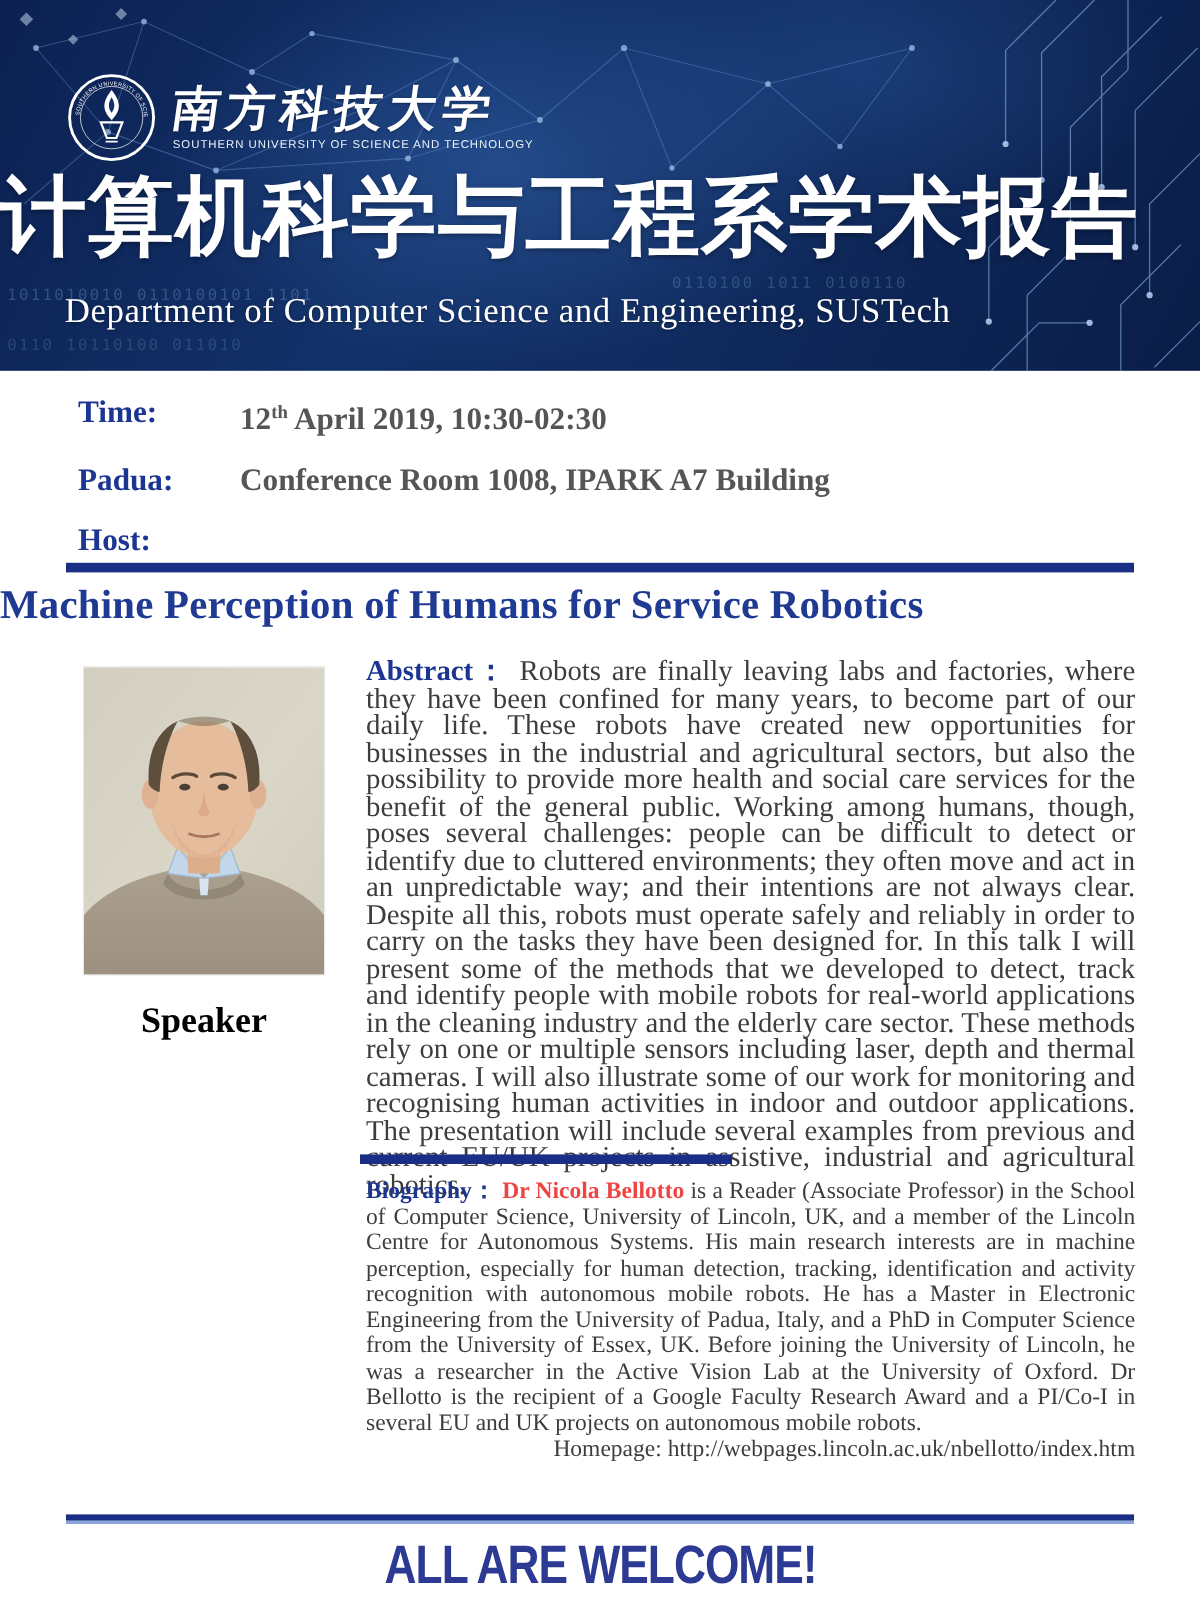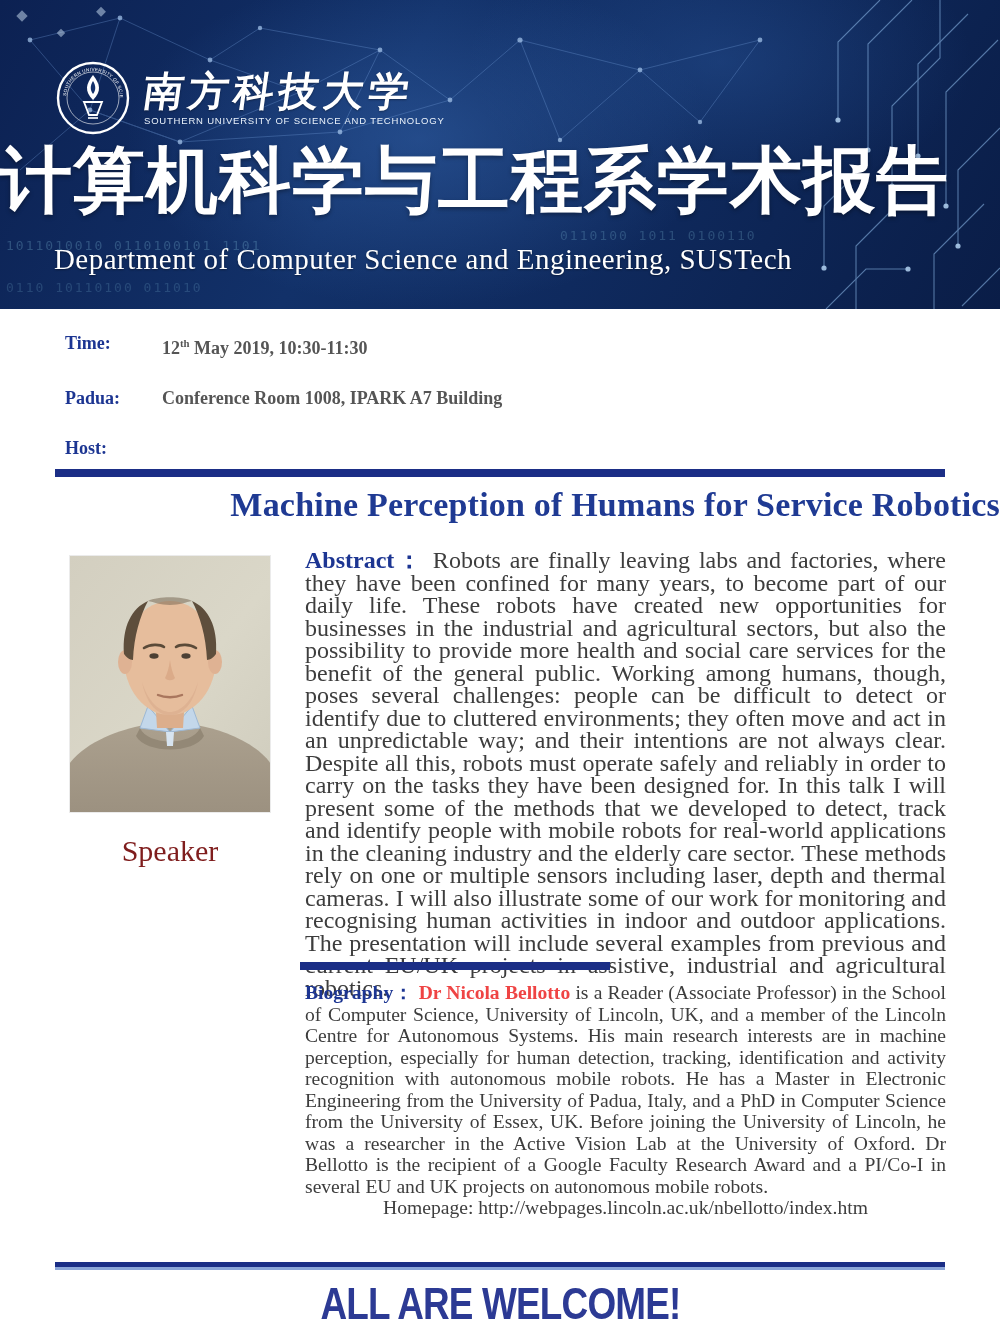--- a/index.html
+++ b/index.html
@@ -43,57 +43,57 @@
   }
   .hero-subtitle {
     position:absolute; left:0; top:243px; width:846px;
     text-align:center; color:#ffffff;
     font-size:29px; font-weight:400; letter-spacing:.5px;
     text-shadow:0 1px 2px rgba(0,0,0,.4);
   }
 
   
   .details { position:absolute; left:65px; top:328px; }
-  .detail-row { display:flex; margin-bottom:19px; font-size:18px; font-weight:700; line-height:31px; }
+  .detail-row { display:flex; margin-bottom:19px; font-size:26px; font-weight:700; line-height:31px;gap:38px; }
   .detail-label { width:97px; color:#1c3592; }
   .detail-value { color:#555555; }
   .detail-value sup { font-size:60%; vertical-align:super; font-weight:700; }
 
   
   .rule { position:absolute; background:#1b2e86; }
   .rule-top    { left:55px;  top:469px;  width:890px; height:8px; }
   .rule-bio    { left:300px; top:962px;  width:310px; height:8px; }
   .rule-footer { left:55px;  top:1262px; width:890px; height:8px; border-bottom:3px solid #8ca6d8; }
 
   
   .talk-title {
-    position:absolute; left:0; top:486px; width:1000px; text-align:right;
+    position:absolute; left:0; top:486px; width:1000px; text-align:left;
     color:#1f3a93; font-size:34px; font-weight:700; letter-spacing:.2px;
   }
 
   
   .speaker-col { position:absolute; left:70px; top:556px; width:200px; text-align:center; }
   .photo { width:200px; height:256px; display:block; box-shadow:0 0 0 1px rgba(0,0,0,.08); }
-  .speaker-label { margin-top:22px; color:#7f1d1d; font-size:30px; font-weight:400; }
+  .speaker-label { margin-top:22px; color:#000000; font-size:30px; font-weight:700; }
   .speaker-name  { margin-top:2px;  color:#4a4a4a; font-size:29px; }
 
   
   .abstract {
     position:absolute; left:305px; top:549px; width:641px;
     font-size:24px; line-height:22.5px; color:#3d3d3d;
     text-align:justify; letter-spacing:0;
   }
   .bio {
     position:absolute; left:305px; top:982px; width:641px;
     font-size:19.6px; line-height:21.5px; color:#3d3d3d;
     text-align:justify;
   }
   .lead { color:#1c3592; font-weight:700; }
   .bold-dark { color:#ef4444; font-weight:700; }
-  .homepage { text-align:center; }
+  .homepage { text-align:right; }
 
   
   .welcome-wrap { position:absolute; left:0; top:1278px; width:1000px; text-align:center; }
   .welcome, .welcome-reflection {
     display:inline-block; font-family:"Liberation Sans", sans-serif;
     font-weight:700; font-size:45px; letter-spacing:-1px;
     transform:scaleX(.82); transform-origin:center top; white-space:nowrap;
   }
   .welcome { color:#2c3a94; }
   .refl-clip { height:17px; overflow:hidden; line-height:0; }
@@ -197,21 +197,21 @@
       </div>
     </div>
 
     <h1 class="hero-title">计算机科学与工程系学术报告</h1>
     <div class="hero-subtitle">Department of Computer Science and Engineering, SUSTech</div>
   </header>
 
   <section class="details">
     <div class="detail-row">
       <span class="detail-label">Time:</span>
-      <span class="detail-value"><span>12</span><sup>th</sup><span> May 2019, 10:30-11:30</span></span>
+      <span class="detail-value"><span>12</span><sup>th</sup><span> April 2019, 10:30-02:30</span></span>
     </div>
     <div class="detail-row">
       <span class="detail-label">Padua:</span>
       <span class="detail-value">Conference Room 1008, IPARK A7 Building</span>
     </div>
     <div class="detail-row">
       <span class="detail-label">Host:</span>
     </div>
   </section>
 

